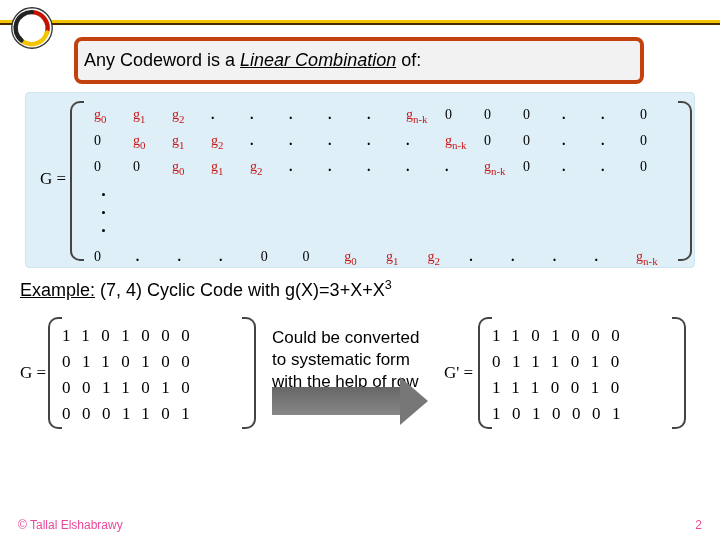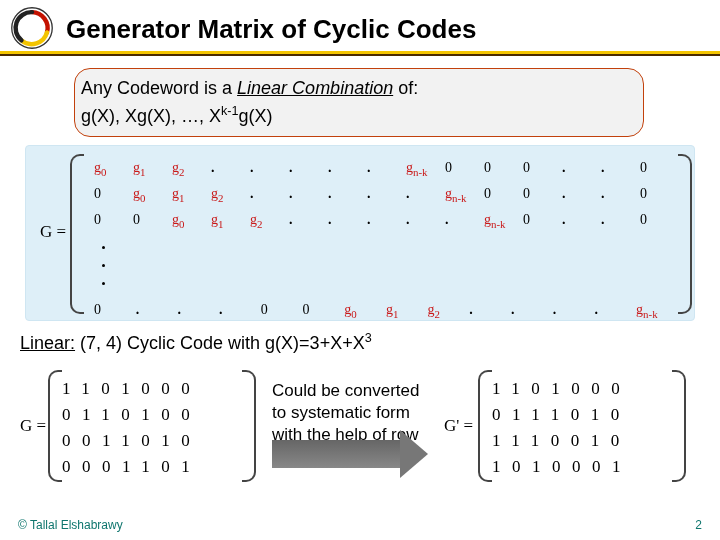--- a/index.html
+++ b/index.html
@@ -4,21 +4,21 @@
 <style>
   *{box-sizing:border-box;margin:0;padding:0}
   body{width:720px;height:540px;background:#fff;font-family:Arial,Helvetica,sans-serif;position:relative;overflow:hidden}
   .slide{width:720px;height:540px;position:relative}
   .header{position:relative;padding:14px 0 0 66px}
   .logo{position:absolute;left:10px;top:6px;width:44px;height:44px}
   .title{font-size:26px;font-weight:bold;color:#000}
   .rules{margin-top:6px}
   .rule-y{height:3px;background:#f3c400;width:100%}
   .rule-dark{height:2px;background:#4a2a00;width:100%}
-  .intro{margin:12px 0 0 74px;width:570px;background:#f2f2f2;border:1px solid #c2410c;padding:6px 10px 6px 6px;border-radius:16px;font-size:18px;line-height:1.5}
+  .intro{margin:12px 0 0 74px;width:570px;background:#f2f2f2;border:4px solid #c2410c;padding:6px 10px 6px 6px;border-radius:8px;font-size:18px;line-height:1.5}
   .panelG{margin:8px auto 0 auto;width:670px;height:176px;background:#deeff8;border-radius:4px;border:1px solid #cfe6f2;position:relative}
   .eq{position:absolute;font-family:'Cambria Math','Times New Roman',serif;font-size:17px}
   .eqG{left:14px;top:76px}
   .eqGp{left:432px;top:50px}
   .lb,.rb{position:absolute;width:14px;border:2px solid #444;border-right:none;border-radius:10px 0 0 10px}
   .rb{border-left:none;border-right:2px solid #444;border-radius:0 10px 10px 0}
   .panelG .lb{left:44px;top:8px;height:160px}
   .panelG .rb{left:652px;top:8px;height:160px}
   .gmx{position:absolute;left:60px;top:8px;width:592px;height:160px}
   .cell{position:absolute;font-family:'Cambria Math','Times New Roman',serif;font-size:14px;text-align:right}
@@ -33,49 +33,45 @@
   .mat2 .eq{left:-6px;top:50px}
   .mat1 .lb{left:28px;top:4px;height:112px}
   .mat1 .rb{left:222px;top:4px;height:112px}
   .mat2 .lb{left:28px;top:4px;height:112px}
   .mat2 .rb{left:222px;top:4px;height:112px}
   .grid{position:absolute;left:42px;top:10px;width:180px;font-family:Liberation Serif, serif;font-size:17px;line-height:26px;letter-spacing:11.5px}
   .conv{position:absolute;left:272px;top:22px;width:156px;font-size:17px;line-height:1.3}
   .arrow{position:absolute;left:272px;top:82px;width:156px;height:28px}
   .arrow .shaft{position:absolute;left:0;top:0;width:128px;height:28px;background:linear-gradient(#666,#888)}
   .arrow .head{position:absolute;left:128px;top:-10px;width:0;height:0;border-left:28px solid #777;border-top:24px solid transparent;border-bottom:24px solid transparent}
-  .foot{position:absolute;left:0;bottom:8px;width:100%;font-size:12px;color:#0f766e;padding:0 18px}
+  .foot{position:absolute;left:0;bottom:8px;width:100%;font-size:12px;color:#ec4899;padding:0 18px}
   .foot .r{float:right}
   sup{font-size:.7em}
   sub{font-size:.78em}
 </style>
 </head>
 <body>
 
 <div class="slide">
   <div class="header">
     <svg class="logo" viewBox="0 0 100 100">
       <circle cx="50" cy="50" r="46" fill="#fff" stroke="#333" stroke-width="3"></circle>
       <path d="M50 14 A36 36 0 0 1 84 60" fill="none" stroke="#c41200" stroke-width="10" stroke-linecap="round"></path>
       <path d="M84 60 A36 36 0 0 1 26 78" fill="none" stroke="#f3c400" stroke-width="10" stroke-linecap="round"></path>
       <path d="M26 78 A36 36 0 0 1 50 14" fill="none" stroke="#222" stroke-width="10" stroke-linecap="round"></path>
     </svg>
-    <div class="title">Generator Matrix of Cyclic Codes</div>
   </div>
   <div class="rules">
     <div class="rule-y"></div>
       <div class="rule-dark"></div>
   </div>
 
   <div class="intro">
     <div>
       <span>Any Codeword is a </span><i><u><span>Linear Combination</span></u></i><span> of:</span>
-    </div>
-    <div>
-      <span>g(X), Xg(X), …, X</span><sup>k-1</sup><span>g(X)</span>
     </div>
   </div>
 
   <div class="panelG">
     <div class="eq eqG">G =</div>
     <div class="lb"></div>
     <div class="rb"></div>
     <div class="gmx" id="gmx">
         <div class="cell" style="left: 8px; top: 6px;"><span class="red">g<sub>0</sub></span></div>
         <div class="cell" style="left: 47px; top: 6px;"><span class="red">g<sub>1</sub></span></div>
@@ -136,21 +132,21 @@
         <div class="cell" style="left: 341.6px; top: 148px;"><span class="red">g<sub>2</sub></span></div>
         <div class="cell" style="left: 383.3px; top: 148px;"><b>.</b></div>
         <div class="cell" style="left: 425px; top: 148px;"><b>.</b></div>
         <div class="cell" style="left: 466.7px; top: 148px;"><b>.</b></div>
         <div class="cell" style="left: 508.4px; top: 148px;"><b>.</b></div>
         <div class="cell" style="left: 550.1px; top: 148px;"><span class="red">g<sub>n-k</sub></span></div>
       </div>
   </div>
 
   <div class="ex">
-    <span class="u">Linear:</span><span> (7, 4) Cyclic Code with g(X)=3+X+X</span><sup>3</sup>
+    <span class="u">Example:</span><span> (7, 4) Cyclic Code with g(X)=3+X+X</span><sup>3</sup>
   </div>
 
   <div class="row2">
     <div class="mat1">
       <div class="eq">G =</div>
       <div class="lb"></div>
       <div class="rb"></div>
       <div class="grid" id="m1">1101000<br>0110100<br>0011010<br>0001101</div>
     </div>
 

